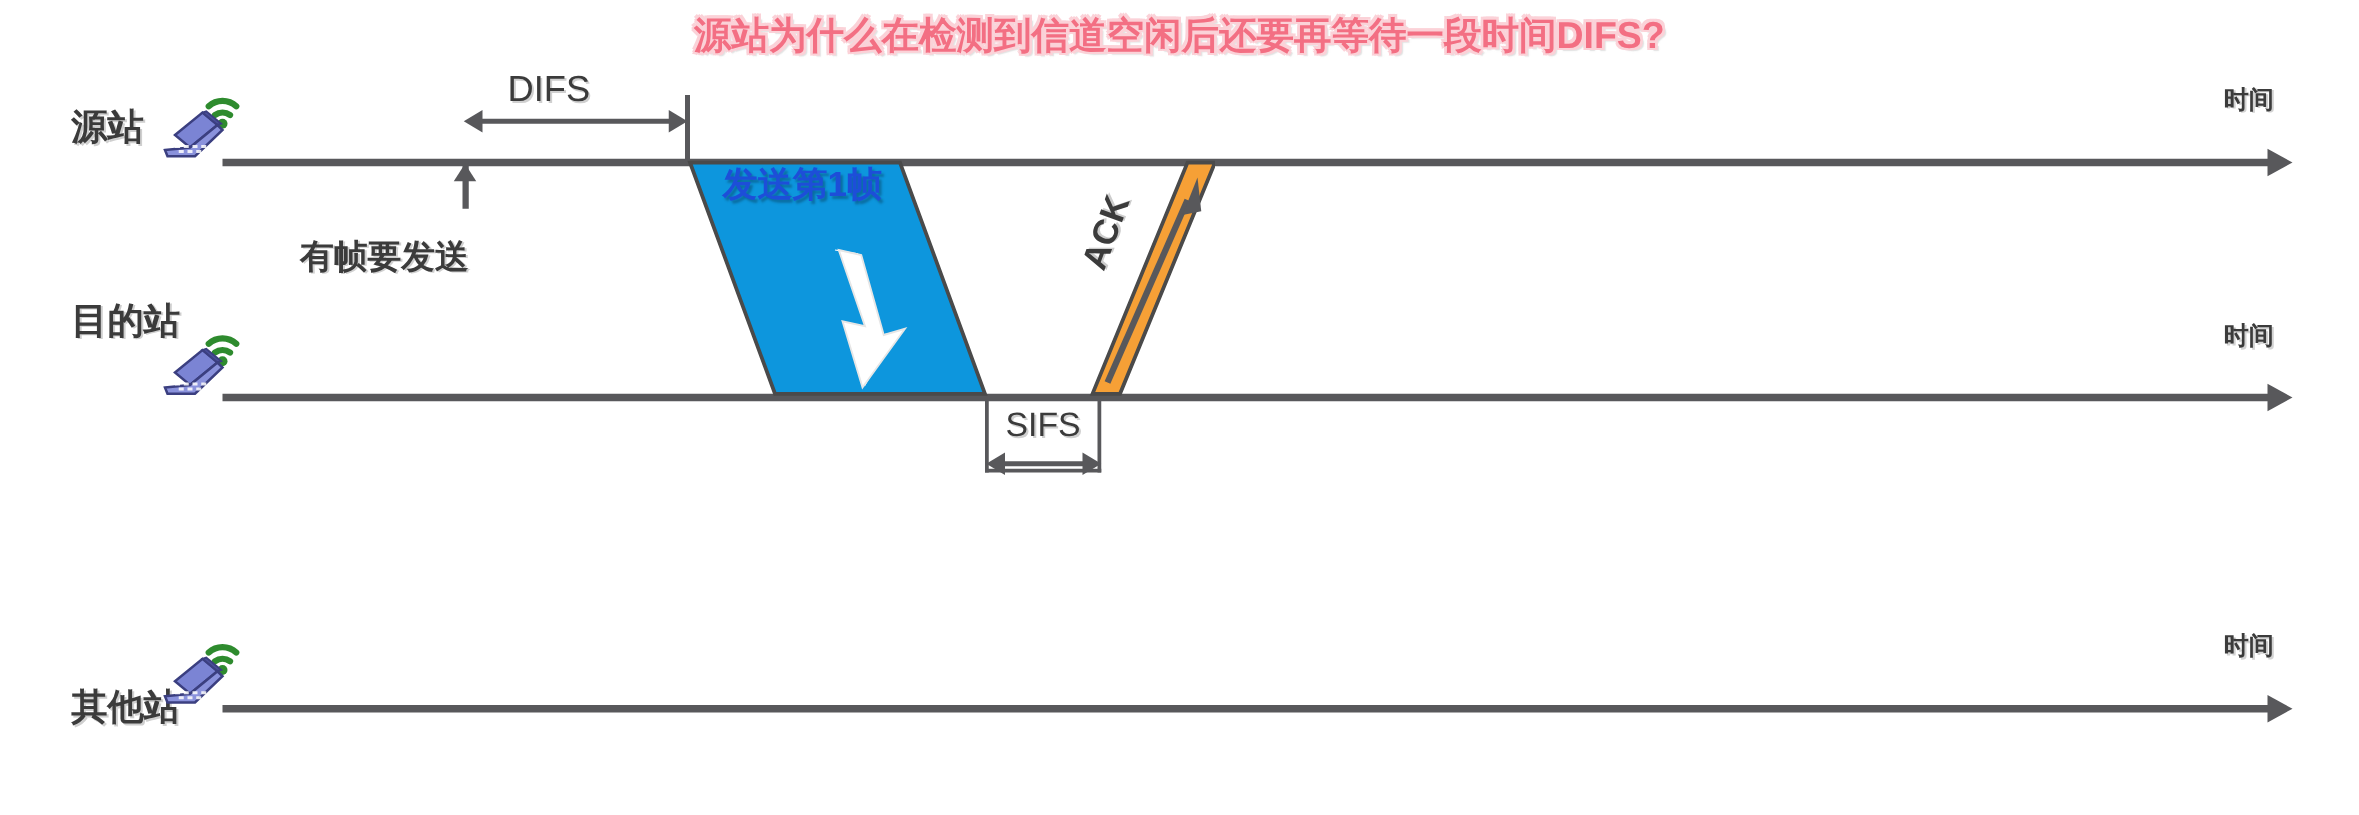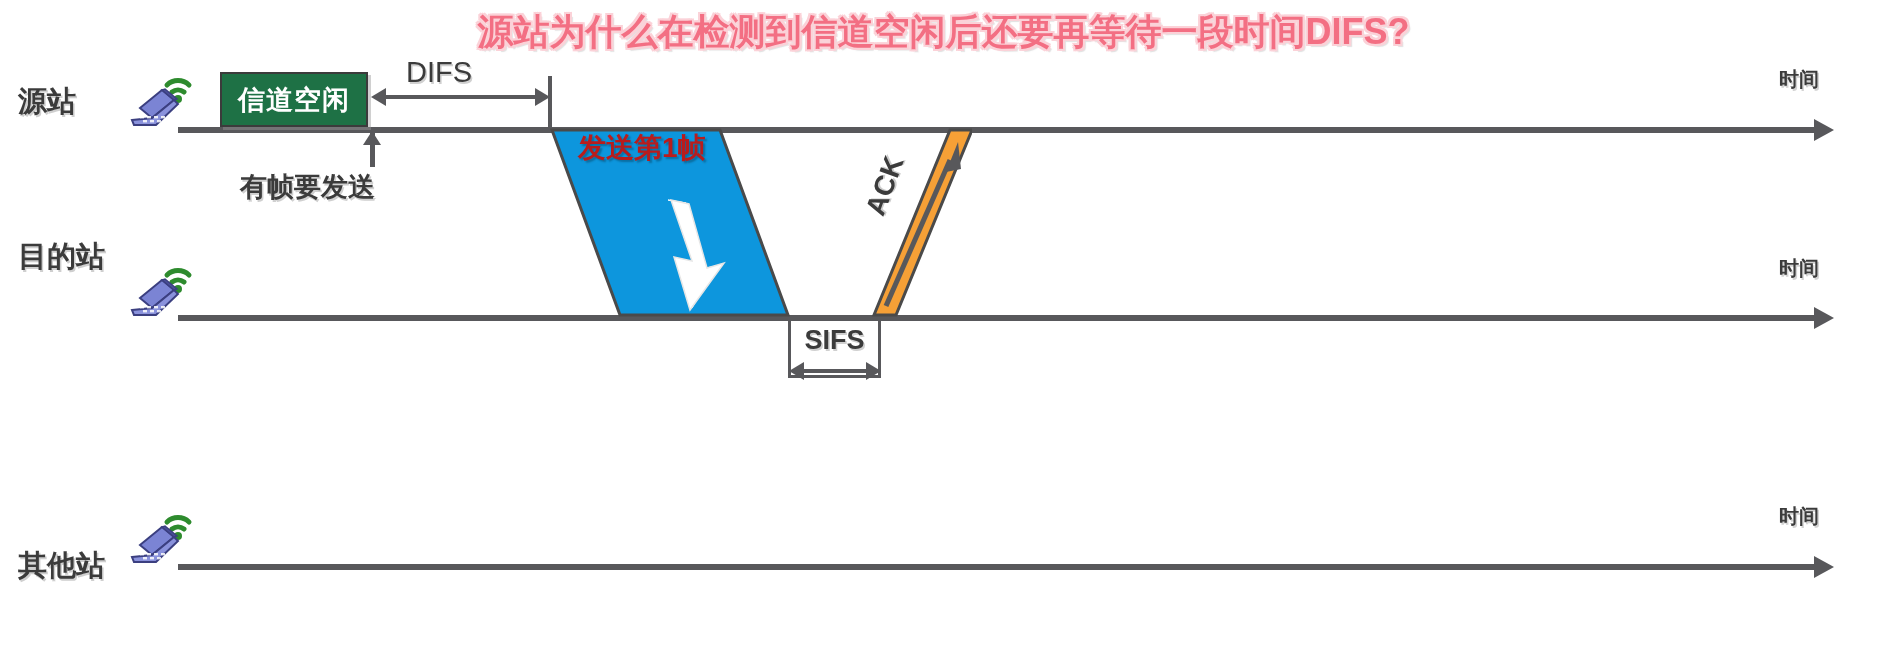--- a/index.html
+++ b/index.html
@@ -18,21 +18,21 @@
     overflow: hidden;
   }
   .abs { position: absolute; }
 
   
   #title {
     left: 0;
     top: 8px;
     width: 1887px;
     text-align: center;
-    font-size: 36px;
+    font-size: 30px;
     font-weight: bold;
     color: #f36f83;
     letter-spacing: 0px;
     text-shadow:
        2px  0   0 #fbd2d8,
       -2px  0   0 #fbd2d8,
        0    2px 0 #fbd2d8,
        0   -2px 0 #fbd2d8,
        2px  2px 0 #fbd2d8,
       -2px  2px 0 #fbd2d8,
@@ -42,20 +42,21 @@
     white-space: nowrap;
   }
 
   
   .row-label {
     font-size: 29px;
     font-weight: bold;
     color: #3b3b3b;
     white-space: nowrap;
     text-shadow: 1.5px 1.5px 0px #cfcfcf;
+    margin-left: 39px;
   }
 
   
   .laptop { width: 72px; height: 62px; }
 
   
   .timeline-line {
     height: 6px;
     background: #58585b;
   }
@@ -127,31 +128,31 @@
   }
 
   
   #sifs-box {
     border: 3px solid #58585b;
     border-top: none;
     box-sizing: border-box;
   }
   #sifs-label {
     font-size: 27px;
-    font-weight: bold;
+    font-weight: normal;
     color: #3b3b3b;
     white-space: nowrap;
     text-shadow: 1.5px 1.5px 0 #d0d0d0;
   }
 
   
   #frame-text {
     font-size: 28px;
     font-weight: bold;
-    color: #b91c1c;
+    color: #1d4ed8;
     white-space: nowrap;
     text-shadow: 2px 2px 2px rgba(0,0,0,.28);
     text-align: center;
   }
   #ack-text {
     font-size: 28px;
     font-weight: bold;
     color: #3b3b3b;
     white-space: nowrap;
     transform: rotate(-70deg);
@@ -188,25 +189,24 @@
         <rect x="31" y="52" width="4" height="2.4"></rect>
           <rect x="38" y="52" width="4" height="2.4"></rect>
       </g>
     </svg>
   </div>
 
   <div class="abs timeline-line" style="left:178px; top:127px; width:1638px;"></div>
   <div class="abs timeline-head" style="left:1814px; top:119px;"></div>
   <div class="abs time-label" style="left:1779px; top:66px;">时间</div>
 
-  <div class="abs" id="idle-box" style="left:220px; top:72px; width:148px; height:55px;">信道空闲</div>
 
   <div class="abs" style="left:370px; top:131px; width:5px; height:36px; background:#58585b;"></div>
   <div class="abs arrow-up" style="left:363px; top:131px;"></div>
-  <div class="abs note-text" style="left:240px; top:169px;text-align:center;">有帧要发送</div>
+  <div class="abs note-text" style="left:240px; top:187px;text-align:center;">有帧要发送</div>
 
   <div class="abs measure-label" style="left:406px; top:56px;">DIFS</div>
   <div class="abs meas-line" style="left:384px; top:95px; width:160px;"></div>
   <div class="abs arrow-left" style="left:371px; top:88px;"></div>
   <div class="abs arrow-right" style="left:535px; top:88px;"></div>
   <div class="abs vline" style="left:548px; top:76px; height:52px;"></div>
 
   <div class="abs row-label" style="left:18px; top:237px;font-family:Liberation Serif, serif;">目的站</div>
 
   <div class="abs" style="left:126px; top:258px;">

